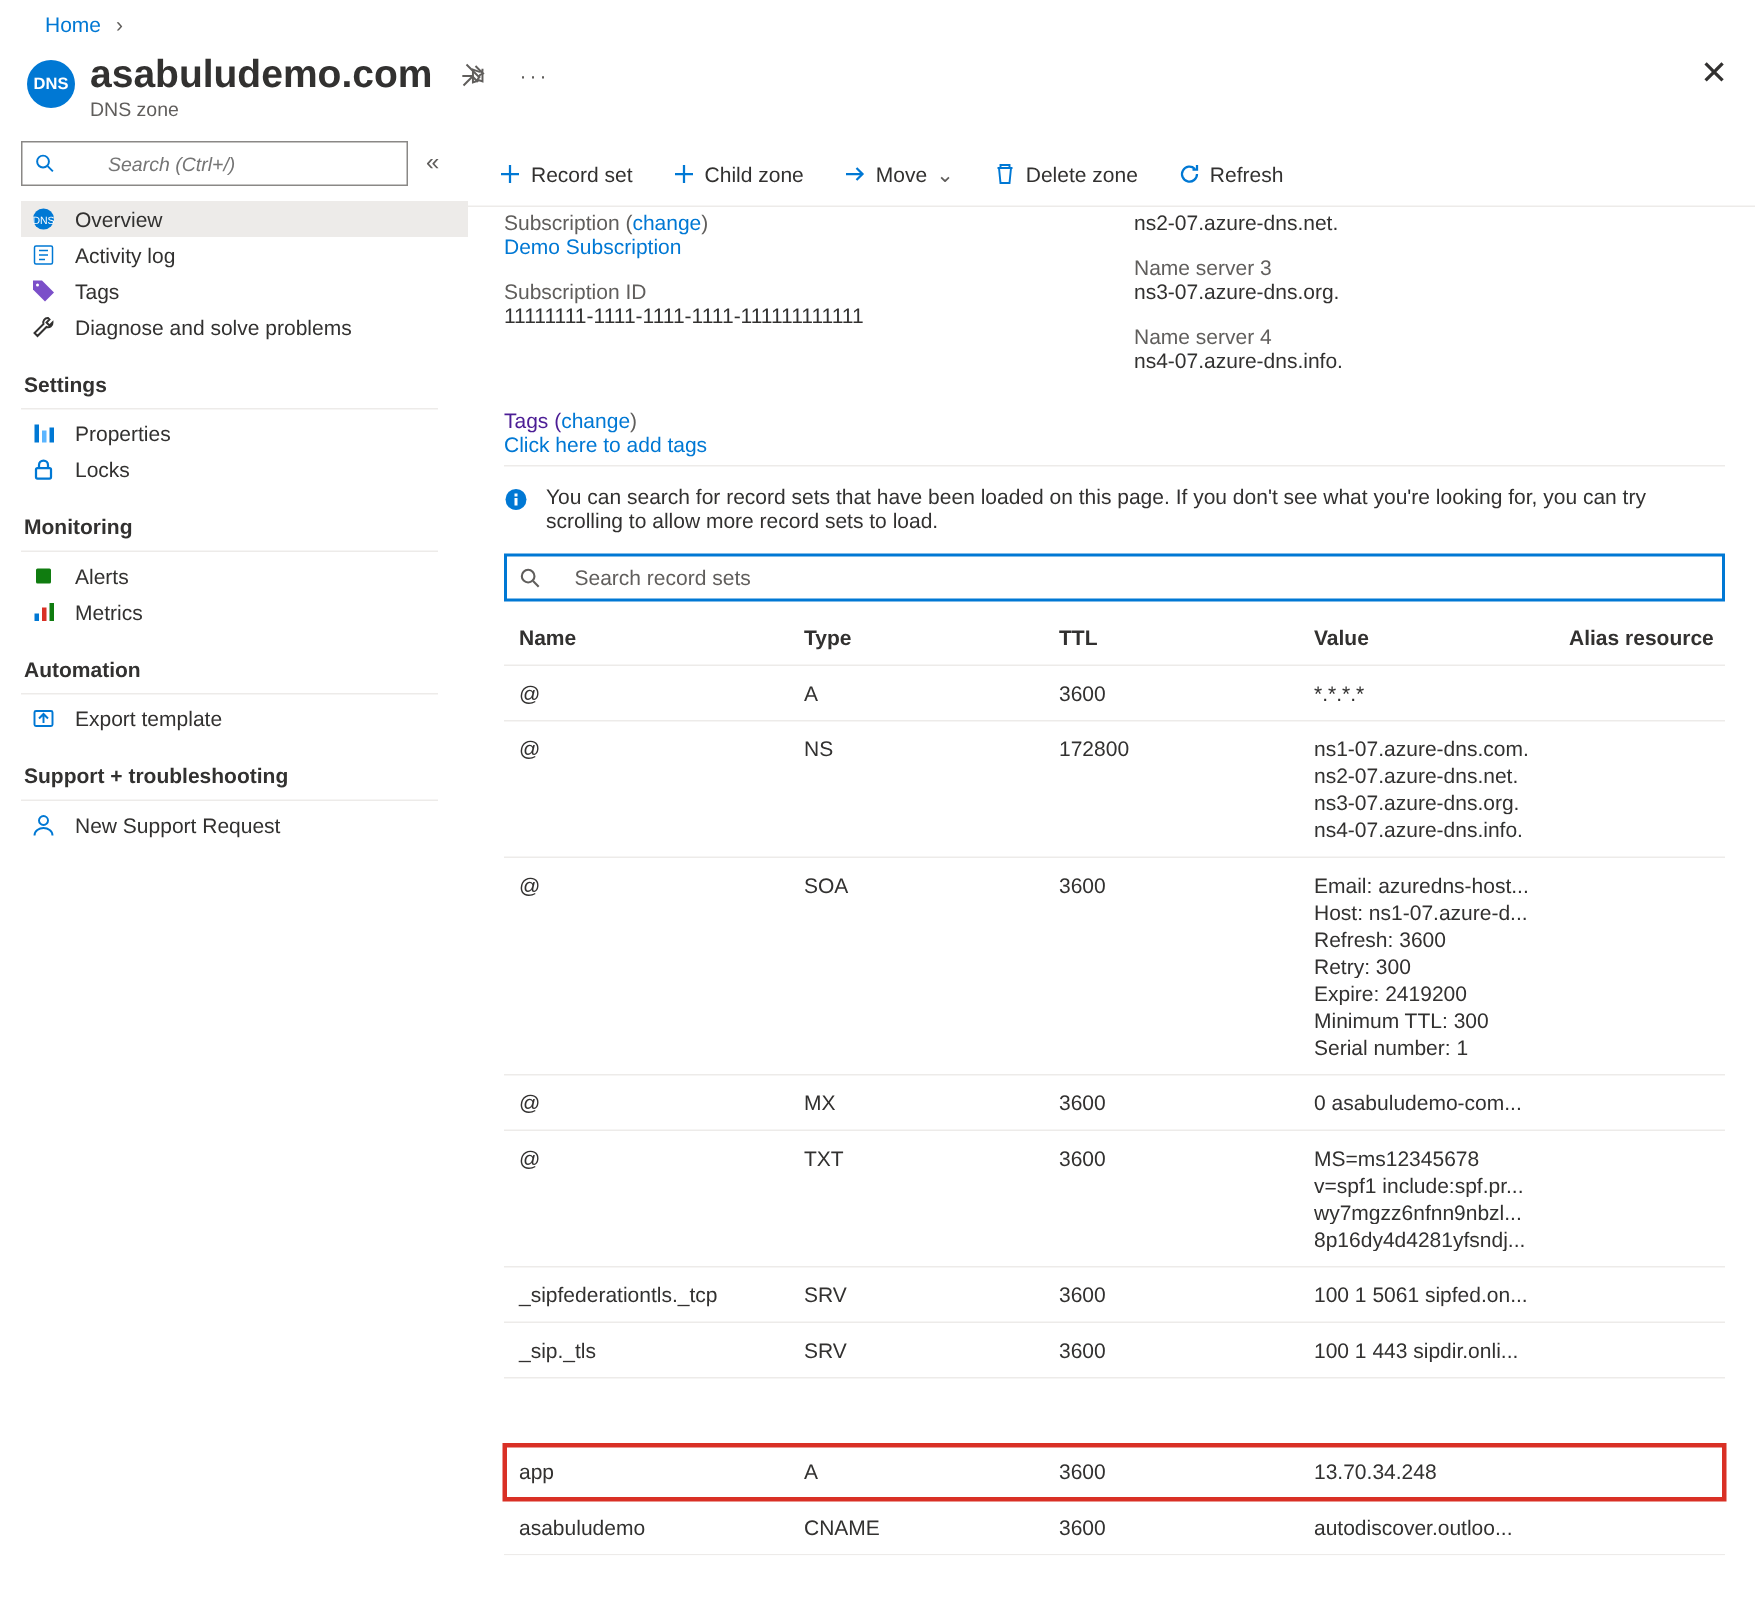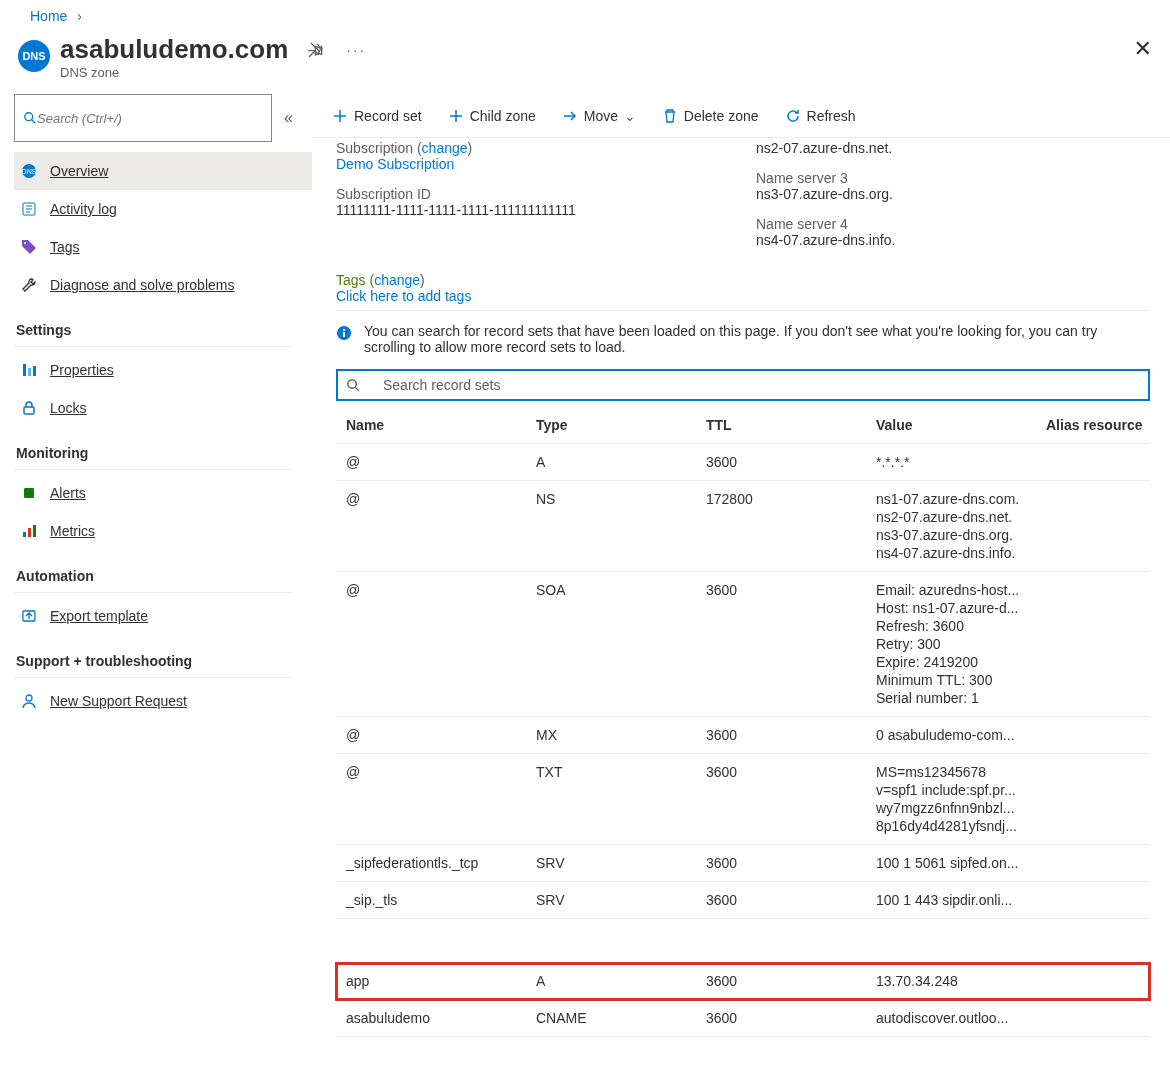--- a/index.html
+++ b/index.html
@@ -10,24 +10,24 @@
 .header { display: flex; align-items: flex-start; padding: 6px 18px 14px; position: relative; }
 .dns-badge { width: 32px; height: 32px; border-radius: 50%; background: #0078d4; color: #fff; font-size: 11px; font-weight: 600; display: flex; align-items: center; justify-content: center; margin-right: 10px; margin-top: 6px; }
 .title-col h1 { font-size: 26px; font-weight: 600; }
 .title-col .subtitle { font-size: 13px; color: #605e5c; }
 .header-actions { display: flex; align-items: center; gap: 22px; margin-left: 20px; margin-top: 8px; color: #605e5c; }
 .header-actions svg { width: 16px; height: 16px; }
 .close-x { position: absolute; right: 18px; top: 8px; font-size: 22px; color: #323130; cursor: pointer; }
 .layout { display: flex; }
 .sidebar { width: 312px; flex-shrink: 0; padding: 0 0 0 14px; }
 .search-row { display: flex; align-items: center; gap: 12px; margin-bottom: 10px; }
-.sidebar-search { display: flex; align-items: center; border: 1px solid #8a8886; height: 48px; width: 258px; padding: 0 8px; }
+.sidebar-search { display: flex; align-items: center; border: 1px solid #8a8886; height: 30px; width: 258px; padding: 0 8px; gap: 35px; }
 .sidebar-search input { border: none; outline: none; font-size: 13px; flex: 1; font-style: italic; color: #605e5c; background: transparent; }
 .collapse-chev { font-size: 16px; color: #605e5c; cursor: pointer; }
-.nav-item { display: flex; align-items: center; gap: 12px; height: 38px; padding-left: 6px; cursor: pointer; font-size: 14px; text-decoration: underline; }
+.nav-item { display: flex; align-items: center; gap: 12px; height: 24px; padding-left: 6px; cursor: pointer; font-size: 14px; }
 .nav-item.active { background: #edebe9; }
 .nav-item .icon { width: 18px; height: 18px; display: flex; align-items: center; justify-content: center; flex-shrink: 0; }
 .nav-section { font-weight: 600; font-size: 14px; padding: 18px 0 8px 2px; border-bottom: 1px solid #edebe9; margin-bottom: 4px; margin-right: 20px; }
 .main { flex: 1; display: flex; flex-direction: column; overflow: hidden; }
 .toolbar { display: flex; align-items: center; gap: 26px; padding: 0 20px; height: 44px; border-bottom: 1px solid #edebe9; }
 .toolbar-btn { display: flex; align-items: center; gap: 6px; color: #323130; cursor: pointer; font-size: 14px; }
 .toolbar-btn .icn { color: #0078d4; display: flex; }
 .content { padding: 0 20px 0 24px; }
 .cut-row { color: #605e5c; font-size: 14px; margin-top: 2px; }
 .cut-row .change-link { color: #0078d4; }
@@ -258,21 +258,21 @@
           <div class="cut-row" style="visibility:hidden;height:0;">Name server 1</div>
           <div class="info-val">ns2-07.azure-dns.net.</div>
           <div class="info-lbl">Name server 3</div>
           <div class="info-val">ns3-07.azure-dns.org.</div>
           <div class="info-lbl">Name server 4</div>
           <div class="info-val">ns4-07.azure-dns.info.</div>
         </div>
       </div>
 
       <div class="tags-row">
-        <span style="color:#4d7c0f;">Tags (</span><a>change</a><span style="color:#605e5c;">)</span><br>
+        <span style="color:#4c1d95;">Tags (</span><a>change</a><span style="color:#605e5c;">)</span><br>
         <a>Click here to add tags</a>
       </div>
 
       <div class="banner">
         <span class="info-icon">
           <svg width="16" height="16" viewBox="0 0 16 16" fill="#0078d4">
               <circle cx="8" cy="8" r="7"></circle>
               <rect x="7" y="7" width="2" height="5" fill="#fff"></rect>
               <rect x="7" y="4" width="2" height="2" fill="#fff"></rect>
             </svg>

